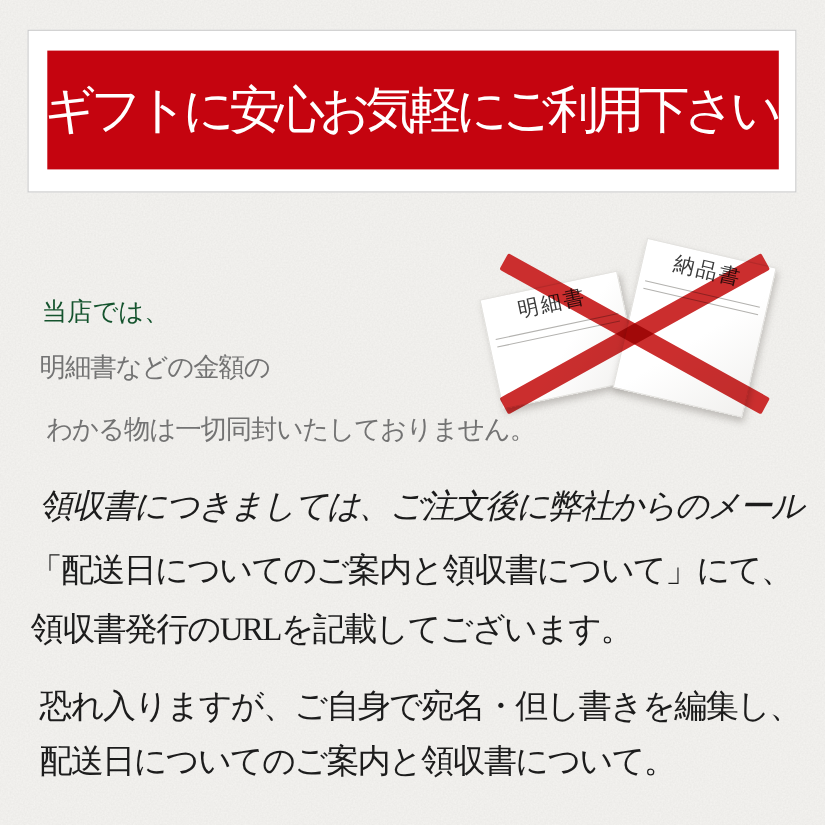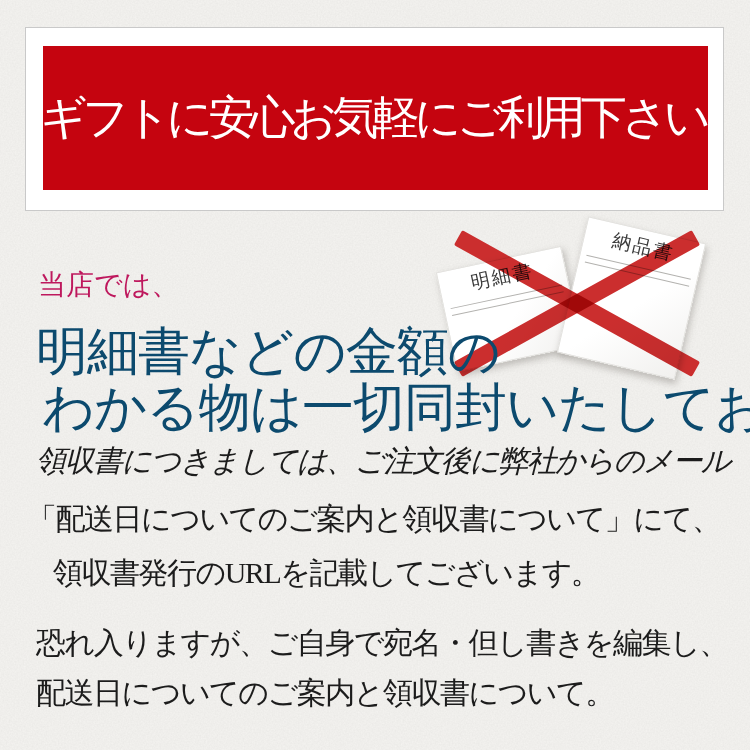--- a/index.html
+++ b/index.html
@@ -15,21 +15,21 @@
     background: #f5f4f1;
   }
   .texture {
     position: absolute; inset: 0; z-index: 0;
     pointer-events: none;
   }
 
   
   .banner-frame {
     position: absolute; left: 25px; top: 27px;
-    width: 699px; height: 184px;
+    width: 699px; height: 148px;
     background: #ffffff;
     border: 1px solid #c9c9c9;
     box-sizing: border-box;
     z-index: 1;
   }
   .banner-red {
     position: absolute; left: 17px; top: 18px; right: 15px; bottom: 20px;
     background: #c5040f;
     display: flex; align-items: center; justify-content: center;
   }
@@ -85,39 +85,38 @@
 
   
   .line {
     position: absolute;
     white-space: nowrap;
     z-index: 2;
     line-height: 1.15;
   }
   .intro {
     left: 38px; top: 271px;
-    font-size: 28px;
-    color: #be185d;
-    font-family: Liberation Mono, monospace;
+    font-size: 23px;
+    color: #14532d;
   }
   .hl {
-    font-size: 52px;
-    color: #0c4a6e;
+    font-size: 24px;
+    color: #737373;
     letter-spacing: -1px;
   }
   .hl1 { left: 36px; top: 322px; }
   .hl2 { left: 42px; top: 378px; }
   .p {
     font-size: 30px;
     color: #1c1c1c;
     letter-spacing: -1.5px;
   }
   .p1 { left: 36px; top: 444px; font-style: italic; }
   .p2 { left: 27px; top: 502px; }
-  .p3 { left: 53px; top: 556px; }
+  .p3 { left: 28px; top: 556px; }
   .p4 { left: 36px; top: 626px; text-align: right; }
   .p5 { left: 36px; top: 676px; }
 </style>
 </head>
 <body>
 
 <div class="stage">
 
   <svg class="texture" width="750" height="750" xmlns="http://www.w3.org/2000/svg" aria-hidden="true">
     <filter id="grain">

